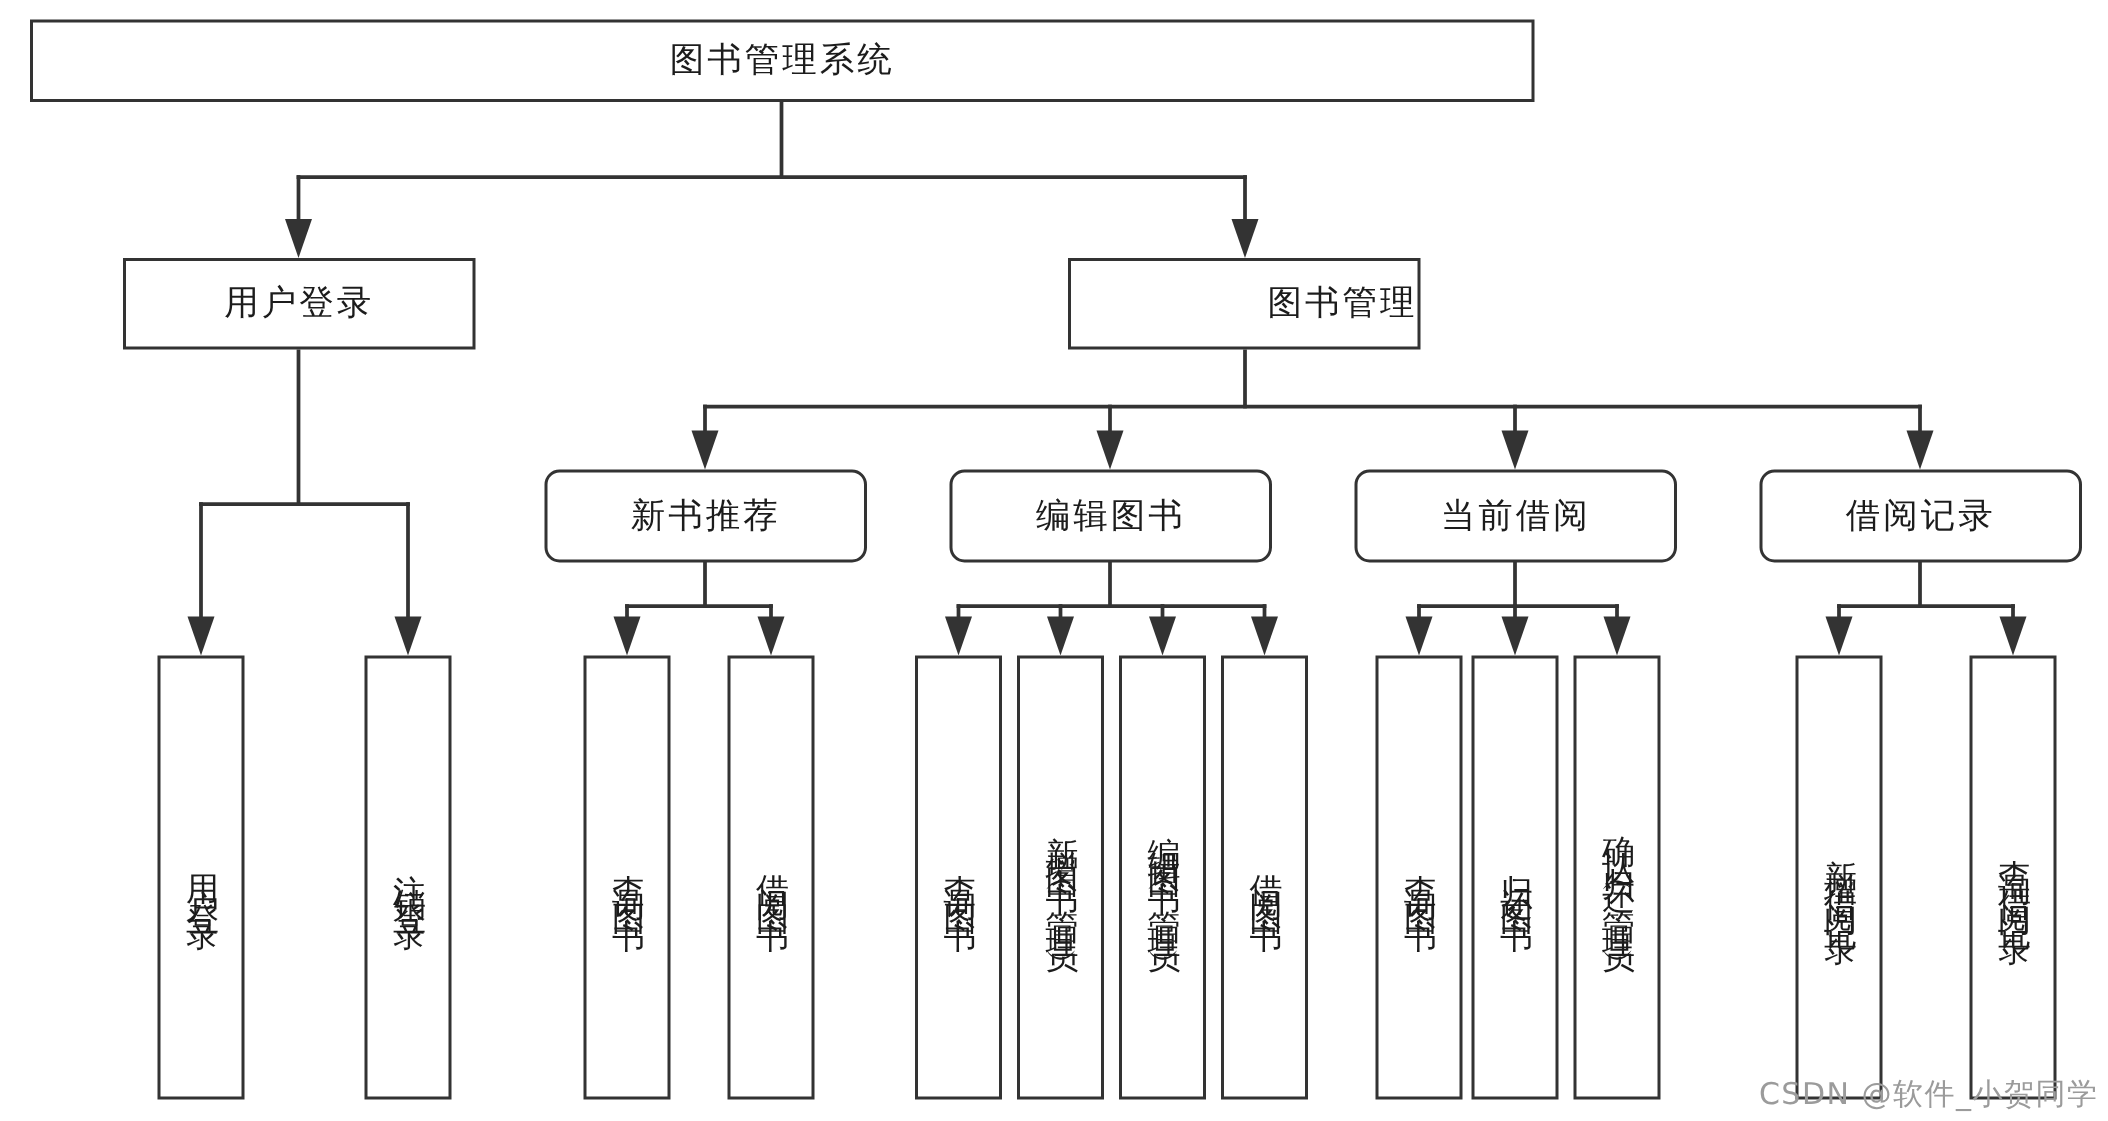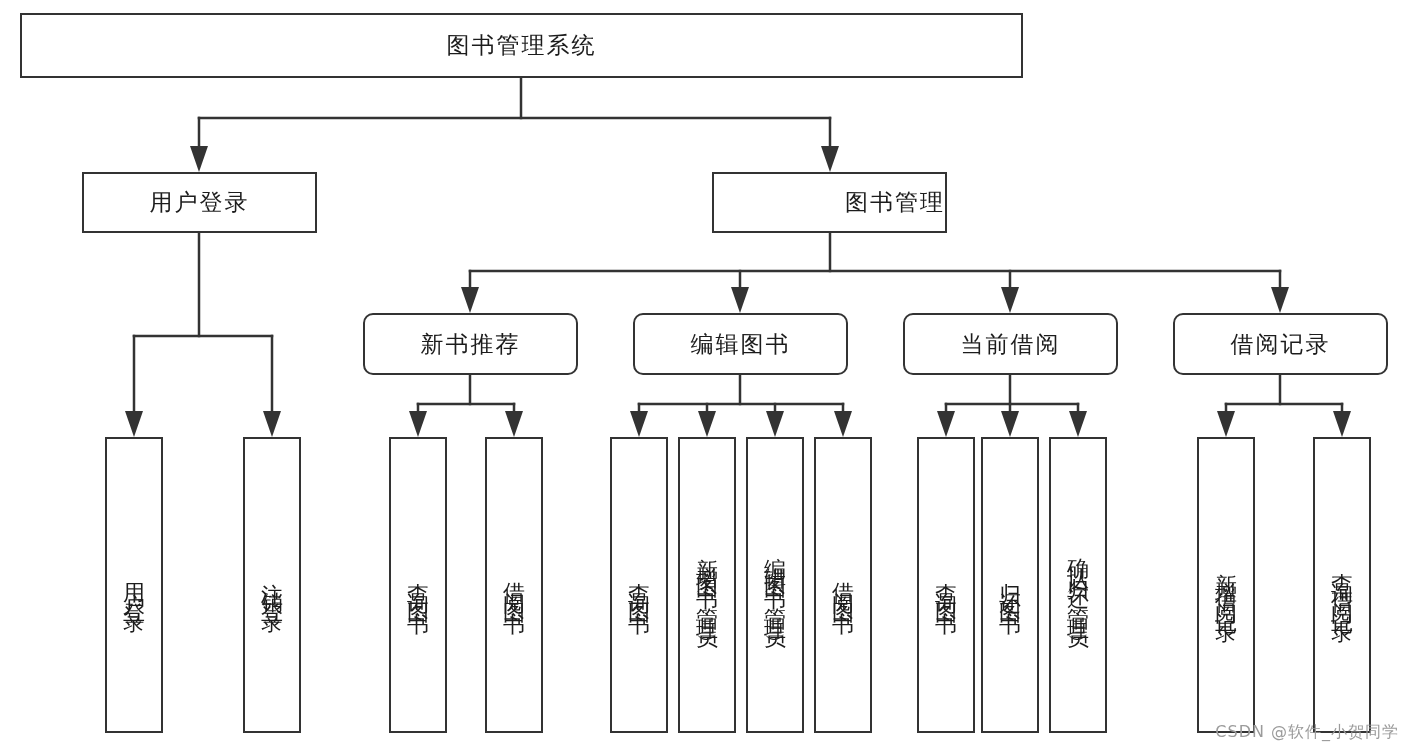--- a/index.html
+++ b/index.html
@@ -24,37 +24,37 @@
     align-items: center;
     justify-content: center;
     color: #1c1c1c;
   }
   .hlabel {
     font-size: 23px;
     letter-spacing: 2px;
     white-space: nowrap;
     line-height: 1;
   }
-  .root-box { left: 20px; top: 13px; width: 1003px; height: 65px; }
+  .root-box { left: 20px; top: 13px; width: 1003px; height: 55px; }
   .l2-box   { top: 172px; width: 235px; height: 61px; }
   .l3-box   { top: 313px; width: 215px; height: 62px; border-radius: 10px; }
   .leaf     { top: 437px; width: 58px; height: 296px; }
   .vtext {
     writing-mode: vertical-rl;
     text-orientation: mixed;
     font-size: 22px;
     letter-spacing: 10px;
     line-height: 1;
     white-space: nowrap;
   }
   .watermark {
     position: absolute;
     right: 6px;
     bottom: 4px;
-    font-size: 16px;
+    font-size: 20px;
     color: #9b9b9b;
     letter-spacing: 1px;
     white-space: nowrap;
   }
 </style>
 </head>
 <body>
 
 <div class="canvas">
 

